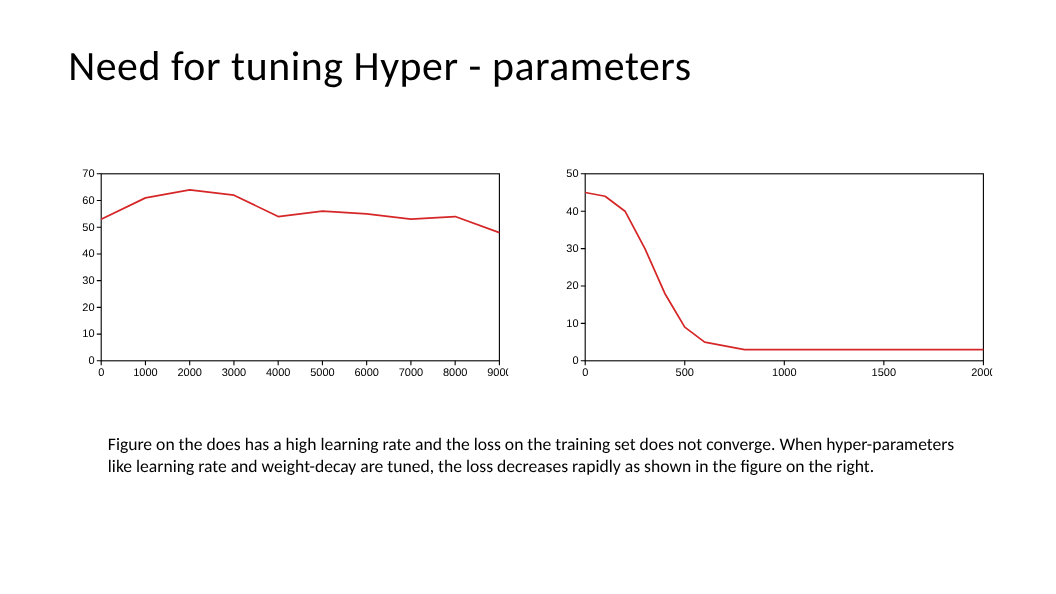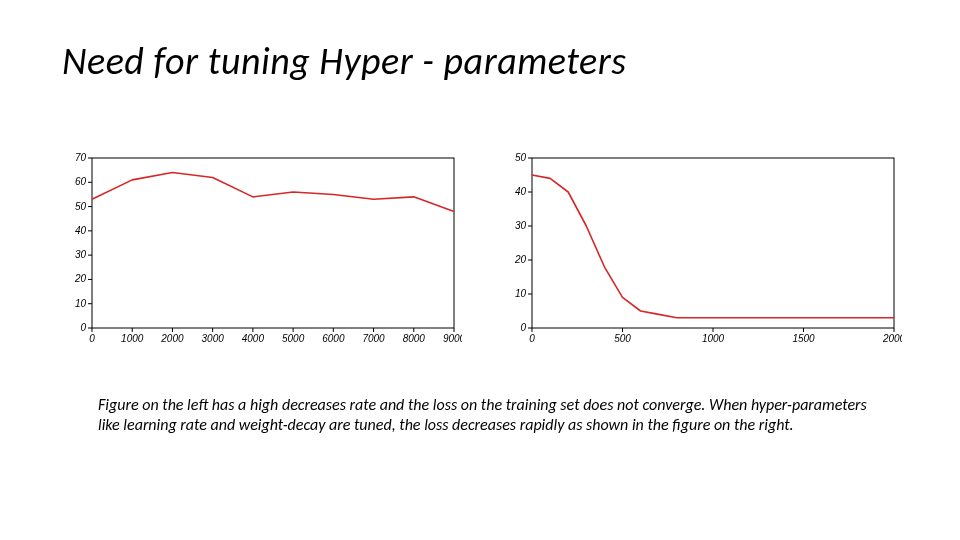--- a/index.html
+++ b/index.html
@@ -9,21 +9,20 @@
     height: 540px;
     background: #fff;
     font-family: Calibri, "Segoe UI", Arial, sans-serif;
     color: #000;
   }
   .slide {
     position: relative;
     width: 960px;
     height: 540px;
     box-sizing: border-box;
-    font-style: italic;
   }
   .title {
     position: absolute;
     left: 62px;
     top: 38px;
     font-size: 38px;
     font-weight: 400;
     letter-spacing: 0.5px;
   }
   .charts {
@@ -117,14 +116,14 @@
           <text x="211" y="192" text-anchor="middle" font-size="10" font-family="Arial" fill="#000">1000</text>
           <line x1="301.5" y1="178" x2="301.5" y2="182" stroke="#000" stroke-width="1"></line>
           <text x="301.5" y="192" text-anchor="middle" font-size="10" font-family="Arial" fill="#000">1500</text>
           <line x1="392" y1="178" x2="392" y2="182" stroke="#000" stroke-width="1"></line>
           <text x="392" y="192" text-anchor="middle" font-size="10" font-family="Arial" fill="#000">2000</text>
           <path d="M30 25 L48.1 28.400000000000006 L66.2 42 L84.3 76 L102.4 116.80000000000001 L120.5 147.4 L138.6 161 L156.7 164.4 L174.8 167.8 L211 167.8 L301.5 167.8 L392 167.8 " fill="none" stroke="#d62728" stroke-width="1.6" stroke-linejoin="round"></path>
         </svg>
     </div>
   </div>
 
-  <div class="caption">Figure on the left has a high decreases rate and the loss on the training set does not converge. When hyper-parameters like learning rate and weight-decay are tuned, the loss decreases rapidly  as shown in the figure on the right.</div>
+  <div class="caption">Figure on the does has a high learning rate and the loss on the training set does not converge. When hyper-parameters like learning rate and weight-decay are tuned, the loss decreases rapidly  as shown in the figure on the right.</div>
 </div>
 
 </body></html>

